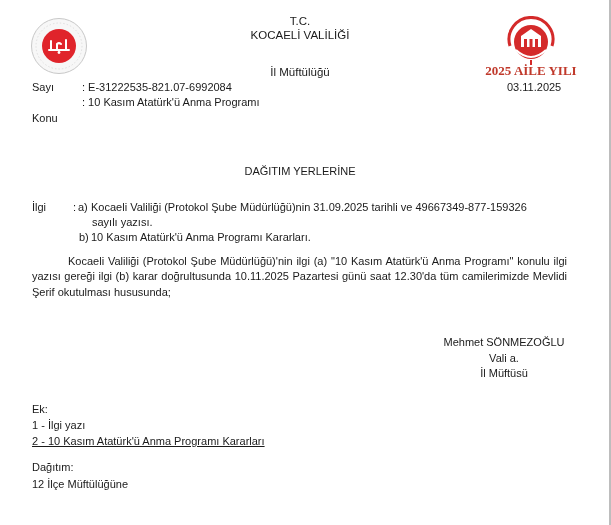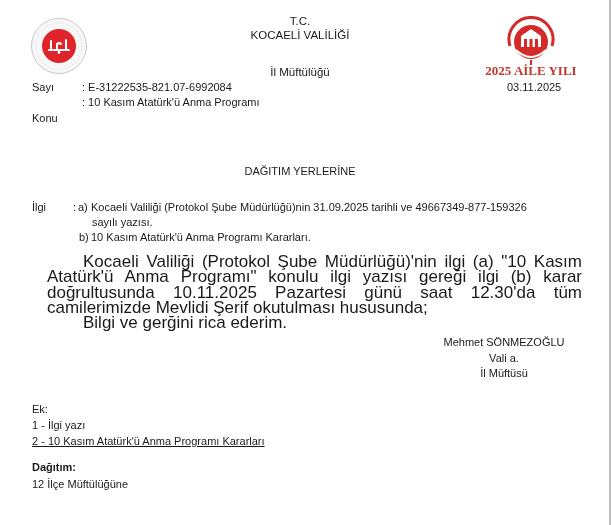--- a/index.html
+++ b/index.html
@@ -6,21 +6,21 @@
     body {
       width: 611px; height: 525px; position: relative; overflow: hidden;
       background: #ffffff; color: #1a1a1a;
       font-family: "Liberation Sans", sans-serif; font-size: 11px;
     }
     .edge { position: absolute; right: 0; top: 0; width: 2px; height: 525px; background: #bdbdbd; }
     .abs { position: absolute; white-space: nowrap; line-height: 14px; }
     .center { transform: translateX(-50%); text-align: right; }
     .hdr { font-size: 11.5px; }
     .logo { position: absolute; }
-    .para { position: absolute; left: 47px; width: 535px; line-height: 15.3px; text-align: justify; font-size: 17px; }
+    .para { position: absolute; left: 32px; width: 535px; line-height: 15.3px; text-align: justify; font-size: 11px; }
     .para p { margin: 0; }
     .indent { text-indent: 36px; }
   </style>
 </head>
 <body>
 
 <div class="edge"></div>
 
 <svg class="logo" style="left:30px; top:17px;" width="58" height="58" viewBox="0 0 58 58">
   <circle cx="29" cy="29" r="27.5" fill="#f7f7f7" stroke="#c8c8c8" stroke-width="1"></circle>
@@ -58,25 +58,24 @@
 <div class="abs" style="left:32px; top:200px;">İlgi</div>
 <div class="abs" style="left:73px; top:200px;">:</div>
 <div class="abs" style="left:78px; top:200px;">a)</div>
 <div class="abs" style="left:91px; top:200px;">Kocaeli Valiliği (Protokol Şube Müdürlüğü)nin 31.09.2025 tarihli ve 49667349-877-159326</div>
 <div class="abs" style="left:92px; top:215px;">sayılı yazısı.</div>
 <div class="abs" style="left:79px; top:230px;">b)</div>
 <div class="abs" style="left:91px; top:230px;">10 Kasım Atatürk'ü Anma Programı Kararları.</div>
 
 <div class="para" style="top:254px;">
   <p class="indent">Kocaeli Valiliği (Protokol Şube Müdürlüğü)'nin ilgi (a) "10 Kasım Atatürk'ü Anma Programı" konulu ilgi yazısı gereği ilgi (b) karar doğrultusunda 10.11.2025 Pazartesi günü saat 12.30'da tüm camilerimizde  Mevlidi Şerif okutulması hususunda;</p>
-  <p class="indent">Bilgi ve gerğini rica ederim.</p>
 </div>
 
 <div class="abs center" style="left:504px; top:335px;">Mehmet SÖNMEZOĞLU</div>
 <div class="abs center" style="left:504px; top:351px;">Vali a.</div>
 <div class="abs center" style="left:504px; top:366px;">İl Müftüsü</div>
 
 <div class="abs" style="left:32px; top:402px;">Ek:</div>
 <div class="abs" style="left:32px; top:418px;">1 - İlgi yazı</div>
 <div class="abs" style="left:32px; top:434px;text-decoration:underline;">2 - 10 Kasım Atatürk'ü Anma Programı Kararları</div>
 
-<div class="abs" style="left:32px; top:460px;font-weight:bold;">Dağıtım:</div>
+<div class="abs" style="left:32px; top:460px;">Dağıtım:</div>
 <div class="abs" style="left:32px; top:477px;">12 İlçe Müftülüğüne</div>
 
 </body></html>

